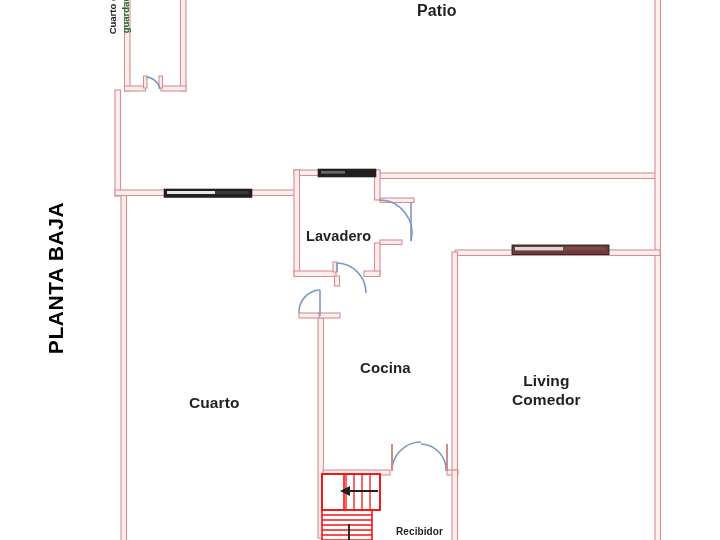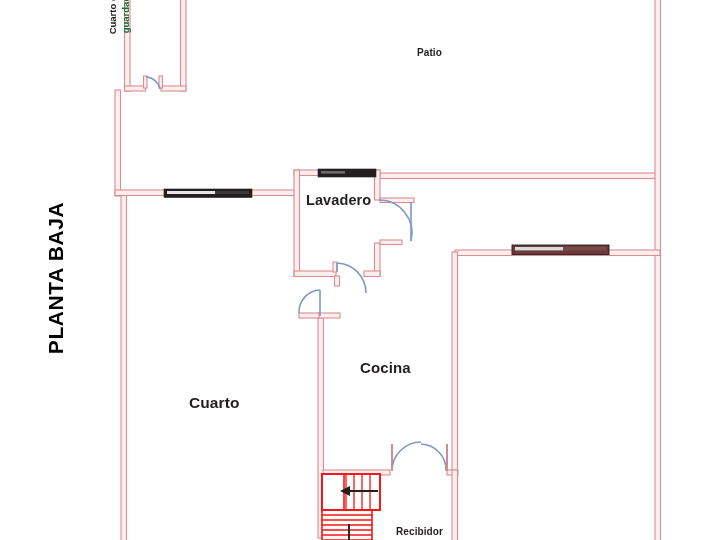--- a/index.html
+++ b/index.html
@@ -45,25 +45,24 @@
     transform: rotate(-90deg);
     transform-origin: 90px 90px;
     font-size: 21px;
     font-weight: bold;
     color: #000000;
     letter-spacing: 0.6px;
     text-align: center;
   }
   #lbl-patio {
     left: 417px; top: 2px;
-    font-size: 10px;
-    margin-top: 45px;
+    font-size: 16px;
   }
   #lbl-lavadero {
-    left: 306px; top: 192px;
+    left: 306px; top: 228px;
     font-size: 14.5px;
   }
   #lbl-cocina {
     left: 360px; top: 360px;
     font-size: 15px;
   }
   #lbl-living {
     left: 512px; top: 371px;
     font-size: 15.5px;
     text-align: center;
@@ -257,20 +256,21 @@
   </svg>
 
   <div id="title-planta">PLANTA BAJA</div>
 
   <div class="lbl" id="lbl-patio">Patio</div>
 
   <div class="lbl" id="lbl-lavadero">Lavadero</div>
 
   <div class="lbl" id="lbl-cocina">Cocina</div>
 
+  <div class="lbl" id="lbl-living"><span>Living</span><br><span>Comedor</span></div>
 
   <div class="lbl" id="lbl-garaje">Cuarto</div>
 
   <div class="lbl" id="lbl-recibidor">Recibidor</div>
 
   <div id="lbl-cuarto">Cuarto de</div>
 
   <div id="lbl-guardado">guardado</div>
 
 </div>

